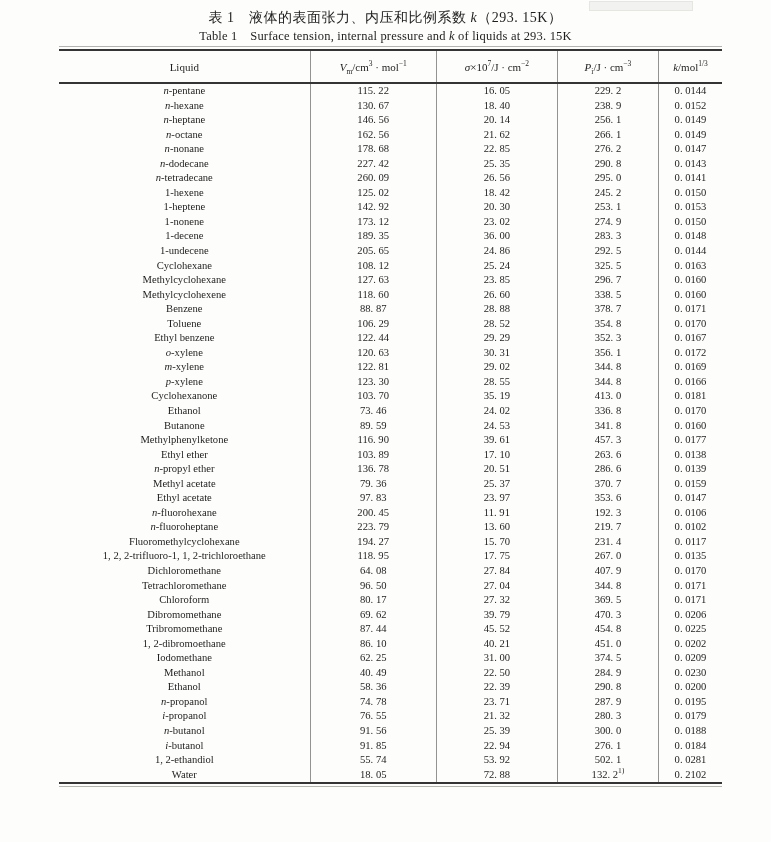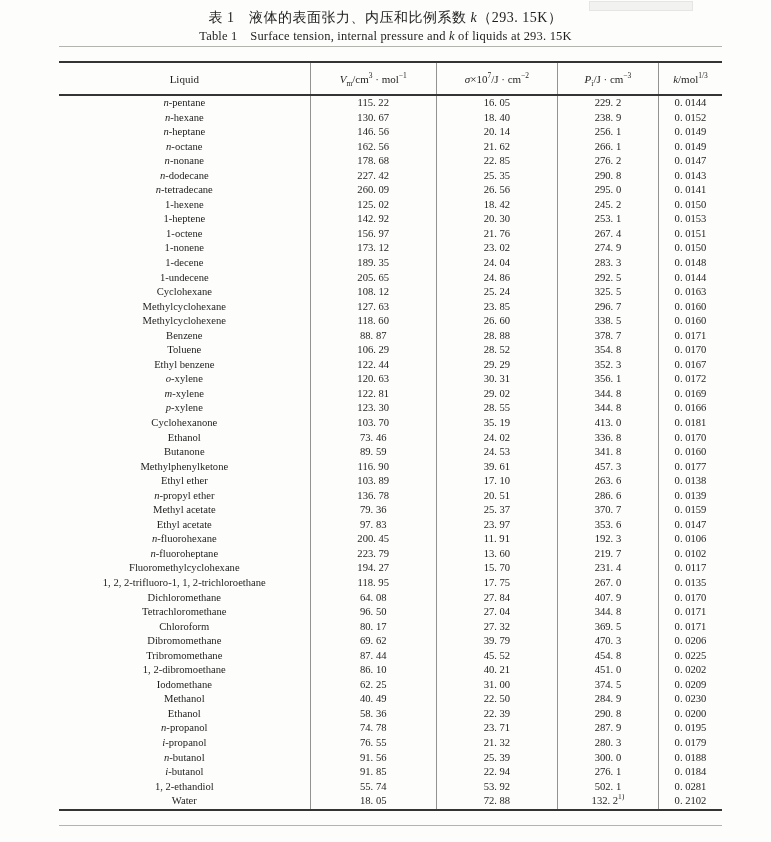--- a/index.html
+++ b/index.html
@@ -48,21 +48,21 @@
     letter-spacing: 0.2px;
     white-space: nowrap;
   }
   .table-wrap {
     position: absolute;
     left: 59px;
     top: 46px;
     width: 663px;
     border-top: 1px solid #b3b3af;
     border-bottom: 1px solid #b3b3af;
-    padding: 14px 0;
+    padding: 2px 0;
   }
   table.data-table {
     width: 100%;
     border-collapse: collapse;
     table-layout: fixed;
     border-top: 2px solid #343434;
     border-bottom: 2px solid #343434;
   }
   thead th {
     border-bottom: 2px solid #343434;
@@ -171,37 +171,30 @@
             <td>0. 0150</td>
           </tr>
           <tr>
             <td>1-heptene</td>
             <td>142. 92</td>
             <td>20. 30</td>
             <td>253. 1</td>
             <td>0. 0153</td>
           </tr>
           <tr>
-            <td>1-octene</td>
-            <td>156. 97</td>
-            <td>21. 76</td>
-            <td>267. 4</td>
-            <td>0. 0151</td>
-          </tr>
-          <tr>
             <td>1-nonene</td>
             <td>173. 12</td>
             <td>23. 02</td>
             <td>274. 9</td>
             <td>0. 0150</td>
           </tr>
           <tr>
             <td>1-decene</td>
             <td>189. 35</td>
-            <td>24. 04</td>
+            <td>36. 00</td>
             <td>283. 3</td>
             <td>0. 0148</td>
           </tr>
           <tr>
             <td>1-undecene</td>
             <td>205. 65</td>
             <td>24. 86</td>
             <td>292. 5</td>
             <td>0. 0144</td>
           </tr>

